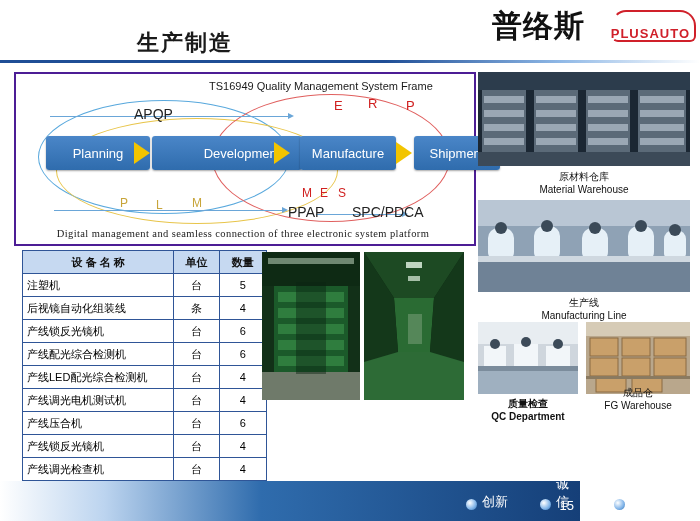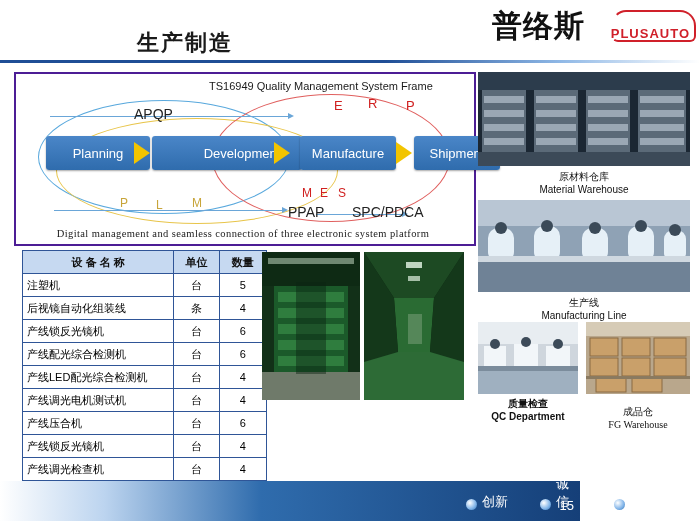--- a/index.html
+++ b/index.html
@@ -128,21 +128,21 @@
   .cap-clean{left:262px;top:405px;width:202px;color:#1a1a1a;font-size:10.5px;}
 
   
   .rm{left:478px;top:72px;width:212px;height:94px;}
   .cap-rm{left:478px;top:170px;width:212px;}
   .ml{left:478px;top:200px;width:212px;height:92px;}
   .cap-ml{left:478px;top:296px;width:212px;}
   .qc{left:478px;top:322px;width:100px;height:72px;}
   .cap-qc{left:478px;top:397px;width:100px;font-weight:bold;}
   .fg{left:586px;top:322px;width:104px;height:72px;}
-  .cap-fg{left:586px;top:405px;width:104px;font-family:Liberation Serif, serif;}
+  .cap-fg{left:586px;top:386px;width:104px;}
 
   
   .footer{
     position:absolute;left:0;bottom:0;width:580px;height:40px;
     background:linear-gradient(to right,#ffffff 0%,#bcd4ef 18%,#2f6cad 45%,#153f78 100%);
   }
   .foot-item{
     position:absolute;bottom:10px;color:#fff;font-size:13px;
     font-family:"DejaVu Sans","Liberation Sans",sans-serif;
   }

